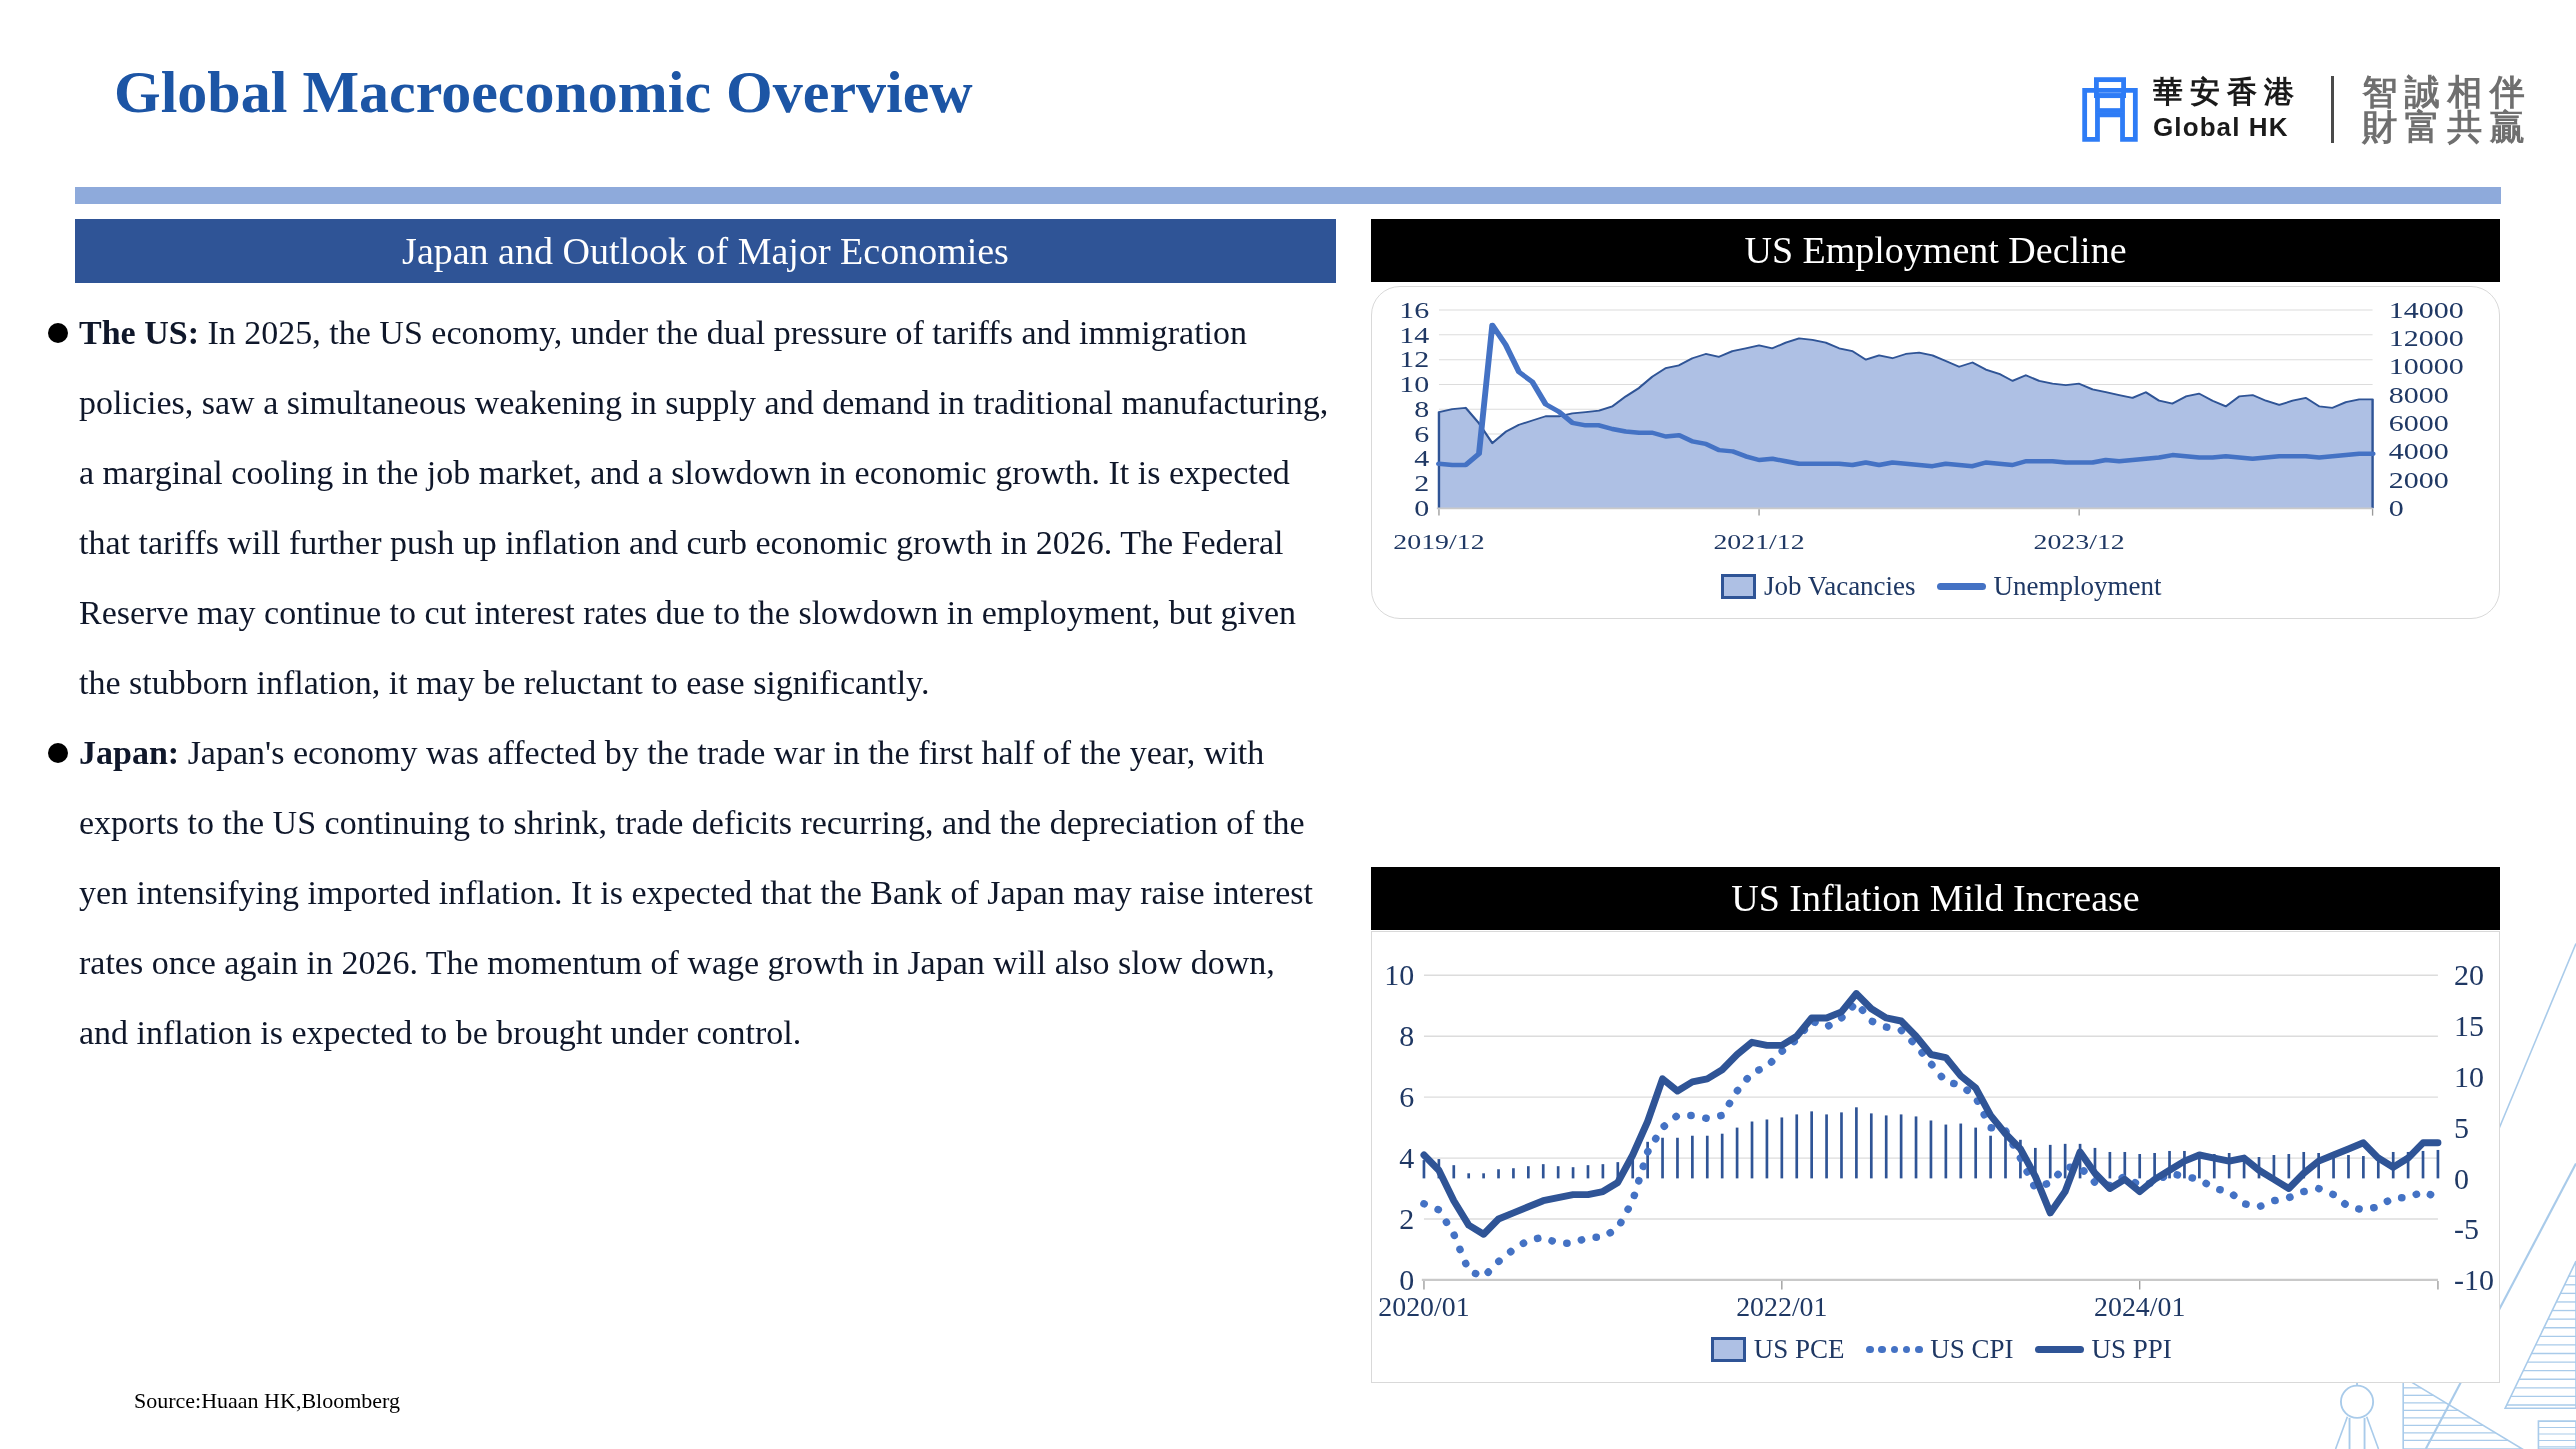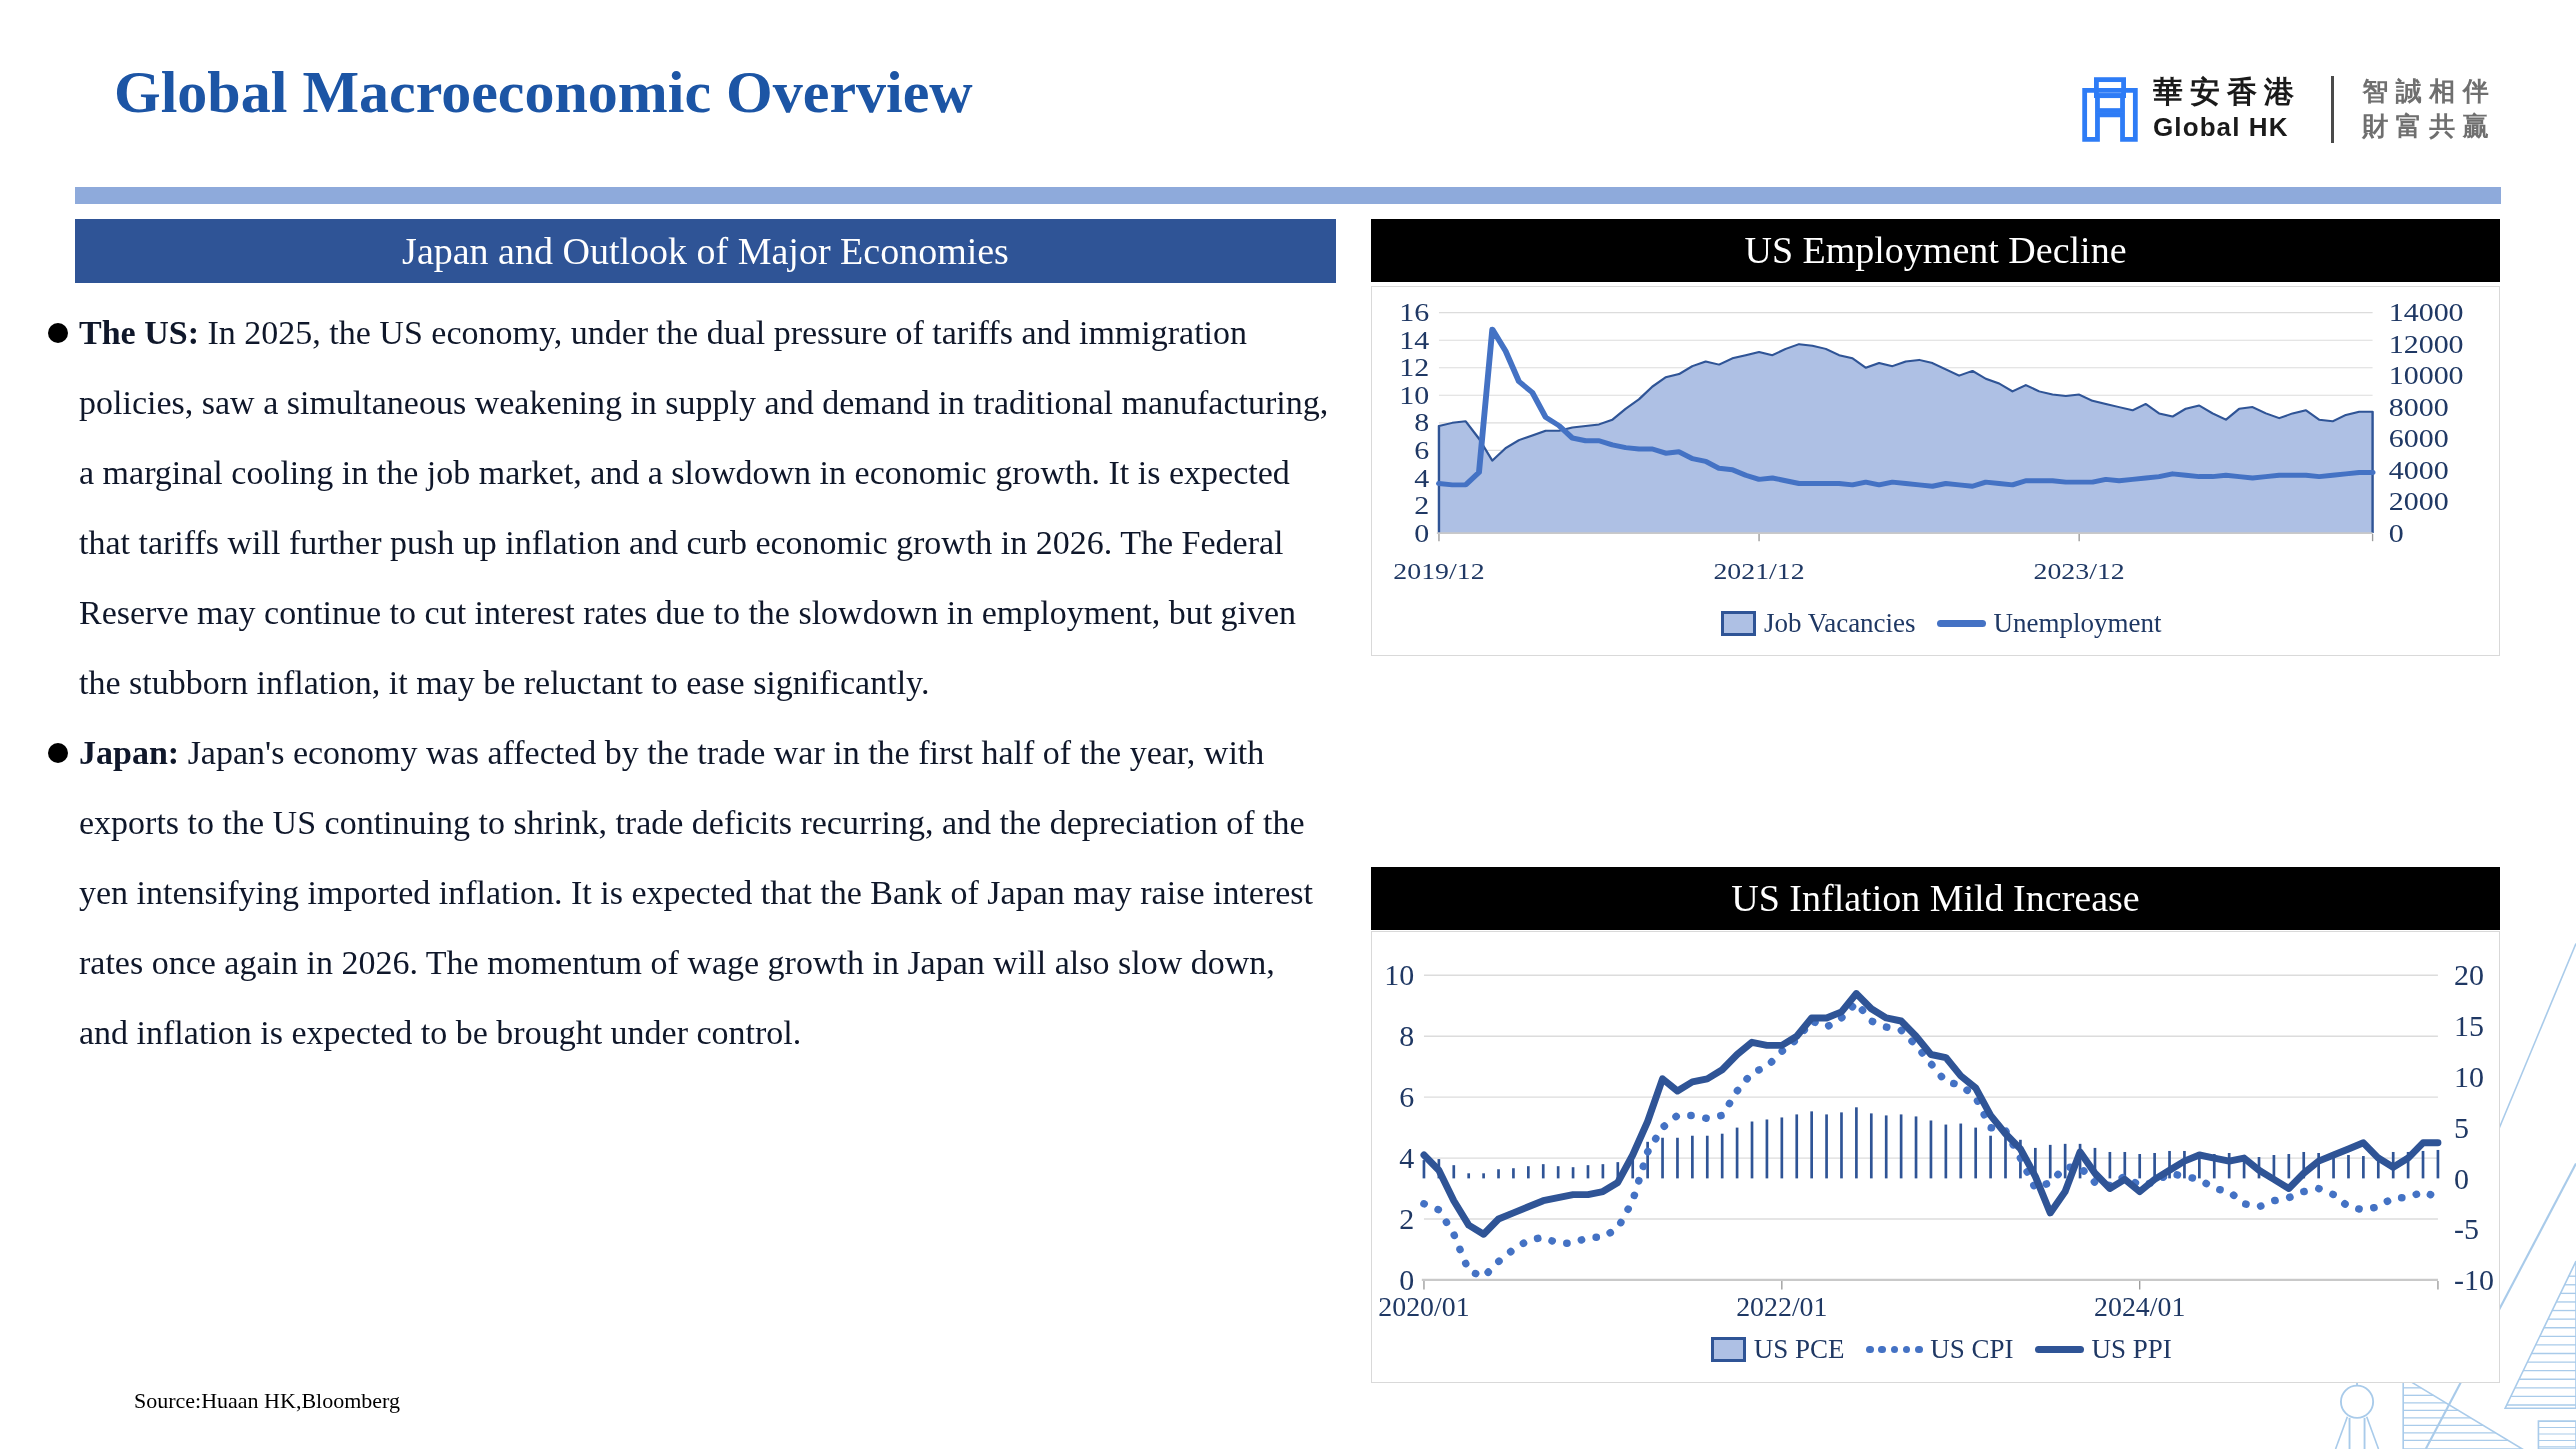--- a/index.html
+++ b/index.html
@@ -12,38 +12,38 @@
   
   .logo{position:absolute;left:2042px;top:74px;height:70px;display:flex;align-items:center;padding-left:40px;}
   .logo-icon{width:56px;height:67px;flex:none;}
   .logo-names{margin-left:15px;display:flex;flex-direction:column;justify-content:center;}
   .logo-cn{font-family:"Liberation Sans","DejaVu Sans",sans-serif;font-size:30px;font-weight:bold;
            color:#1a1a1a;letter-spacing:7px;line-height:33px;white-space:nowrap;}
   .logo-en{font-family:"Liberation Sans","DejaVu Sans",sans-serif;font-size:26px;font-weight:bold;
            color:#1a1a1a;letter-spacing:1.1px;line-height:31px;margin-top:3.2px;white-space:nowrap;}
   .logo-divider{width:3.2px;height:67px;background:#4a4a4a;margin:0 28px 0 30px;}
   .logo-tagline{display:flex;flex-direction:column;justify-content:center;
-                font-family:"Liberation Sans","DejaVu Sans",sans-serif;font-size:26px;font-weight:bold;
+                font-family:"Liberation Sans","DejaVu Sans",sans-serif;font-size:35px;font-weight:bold;
                 color:#6F6F6F;letter-spacing:7.5px;line-height:35px;white-space:nowrap;}
   
   .left-header{position:absolute;left:75px;top:219px;width:1261px;height:64px;background:#2F5496;
                color:#ffffff;font-size:38px;text-align:center;line-height:64px;}
   .bullets{position:absolute;left:79px;top:298px;width:1250px;font-size:34px;line-height:70px;color:#0f172a;}
   .bullet{position:relative;}
   .bullet .dot{position:absolute;left:-31px;top:25px;width:20px;height:20px;border-radius:50%;background:#000;}
   .bullet .lead{font-weight:bold;}
   .source{position:absolute;left:134px;top:1388px;font-size:22px;color:#000;}
   
   .chart-header{position:absolute;left:1371px;width:1129px;height:63px;background:#000000;color:#fff;
                 font-size:38px;text-align:center;line-height:63px;z-index:2;}
   .chart-panel{position:absolute;left:1371px;width:1129px;background:#ffffff;border:1.6px solid #D9D9D9;
                box-sizing:border-box;z-index:2;}
   .chart-panel svg{position:absolute;left:0;top:0;width:100%;height:100%;
                    font-family:"Liberation Serif","DejaVu Serif",serif;}
-  #hdr1{top:219px;}   #panel1{top:286px;height:370px;}
+  #hdr1{top:219px;}   #panel1{top:286px;height:333px;border-radius:29px;}
   #hdr2{top:867px;}  #panel2{top:931px;height:452px;}
   
   .legend{position:absolute;left:12px;right:0;display:flex;justify-content:center;align-items:center;
           font-size:27px;color:#1F3864;}
   #legend1{bottom:16px;} #legend2{bottom:17px;}
   .sw-box{width:35px;height:25px;background:#AEC0E4;border:3.2px solid #2F5496;box-sizing:border-box;
           margin-right:7.5px;flex:none;}
   .sw-line{width:49px;height:7px;border-radius:3.8px;background:#4472C4;margin:0 7.5px 0 21.5px;flex:none;}
   .sw-line.ppi{background:#2F5496;}
   .sw-dots{display:flex;gap:4.8px;margin:0 7.5px 0 21.5px;flex:none;}

